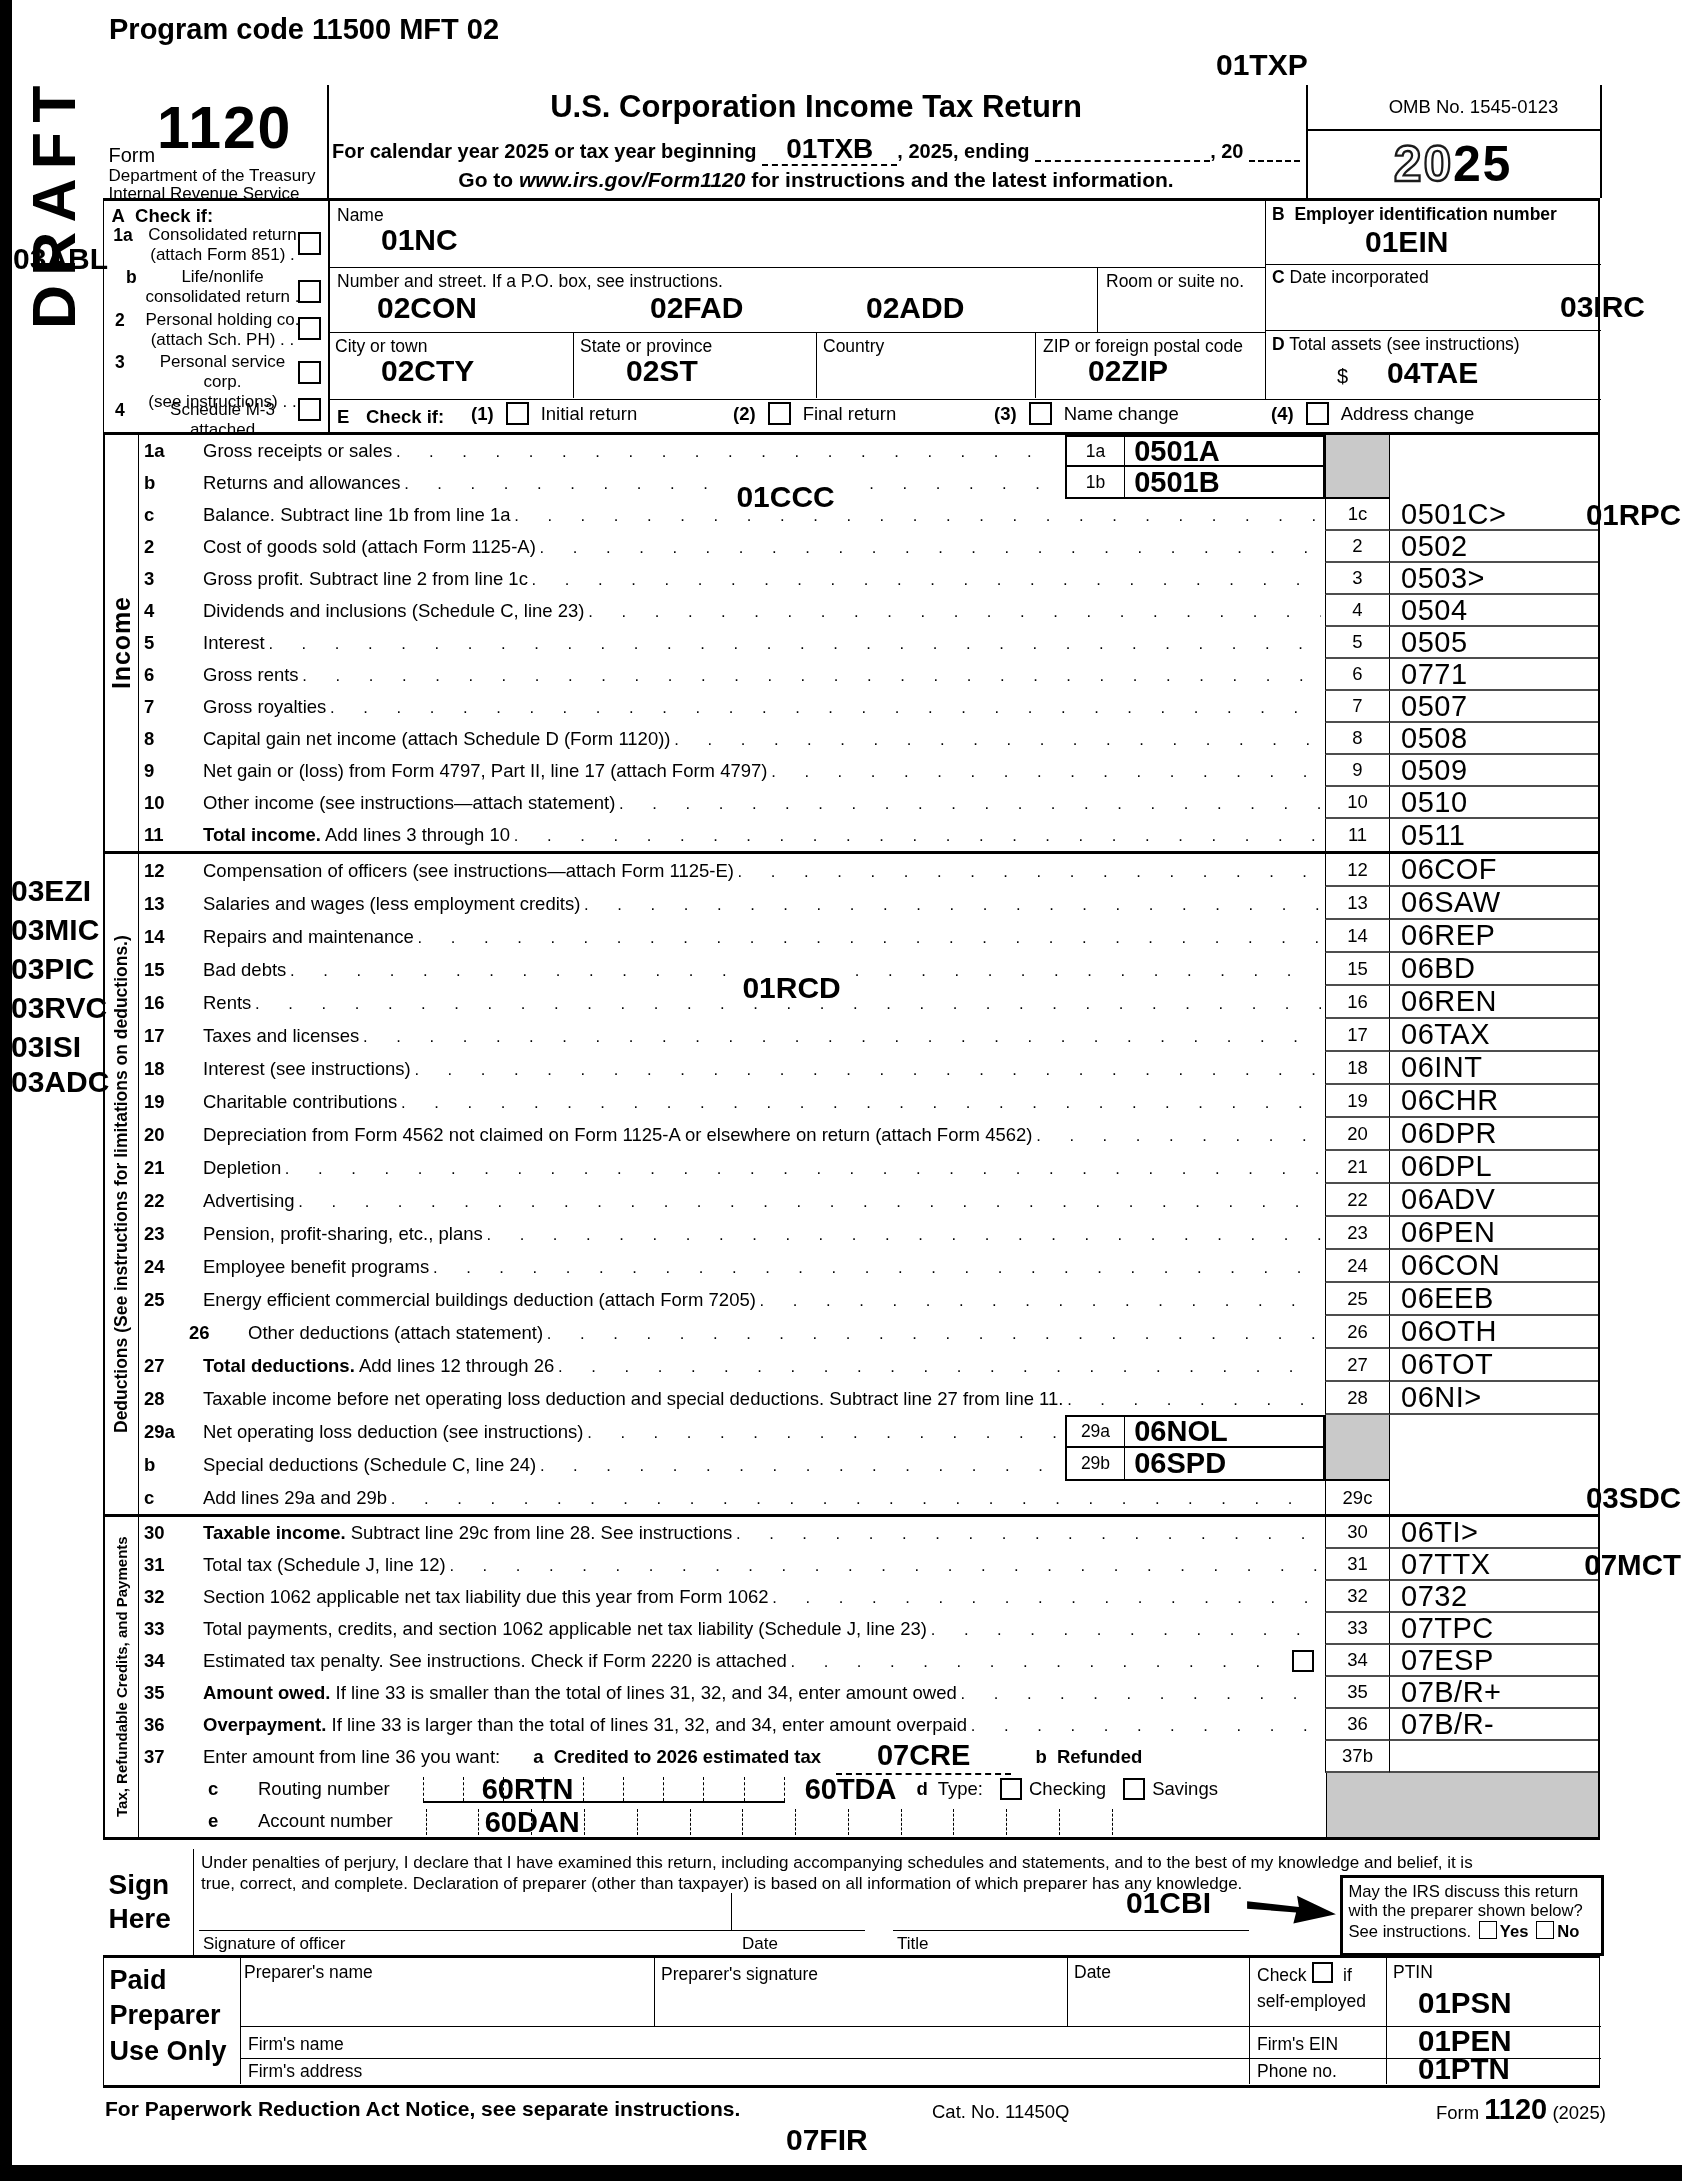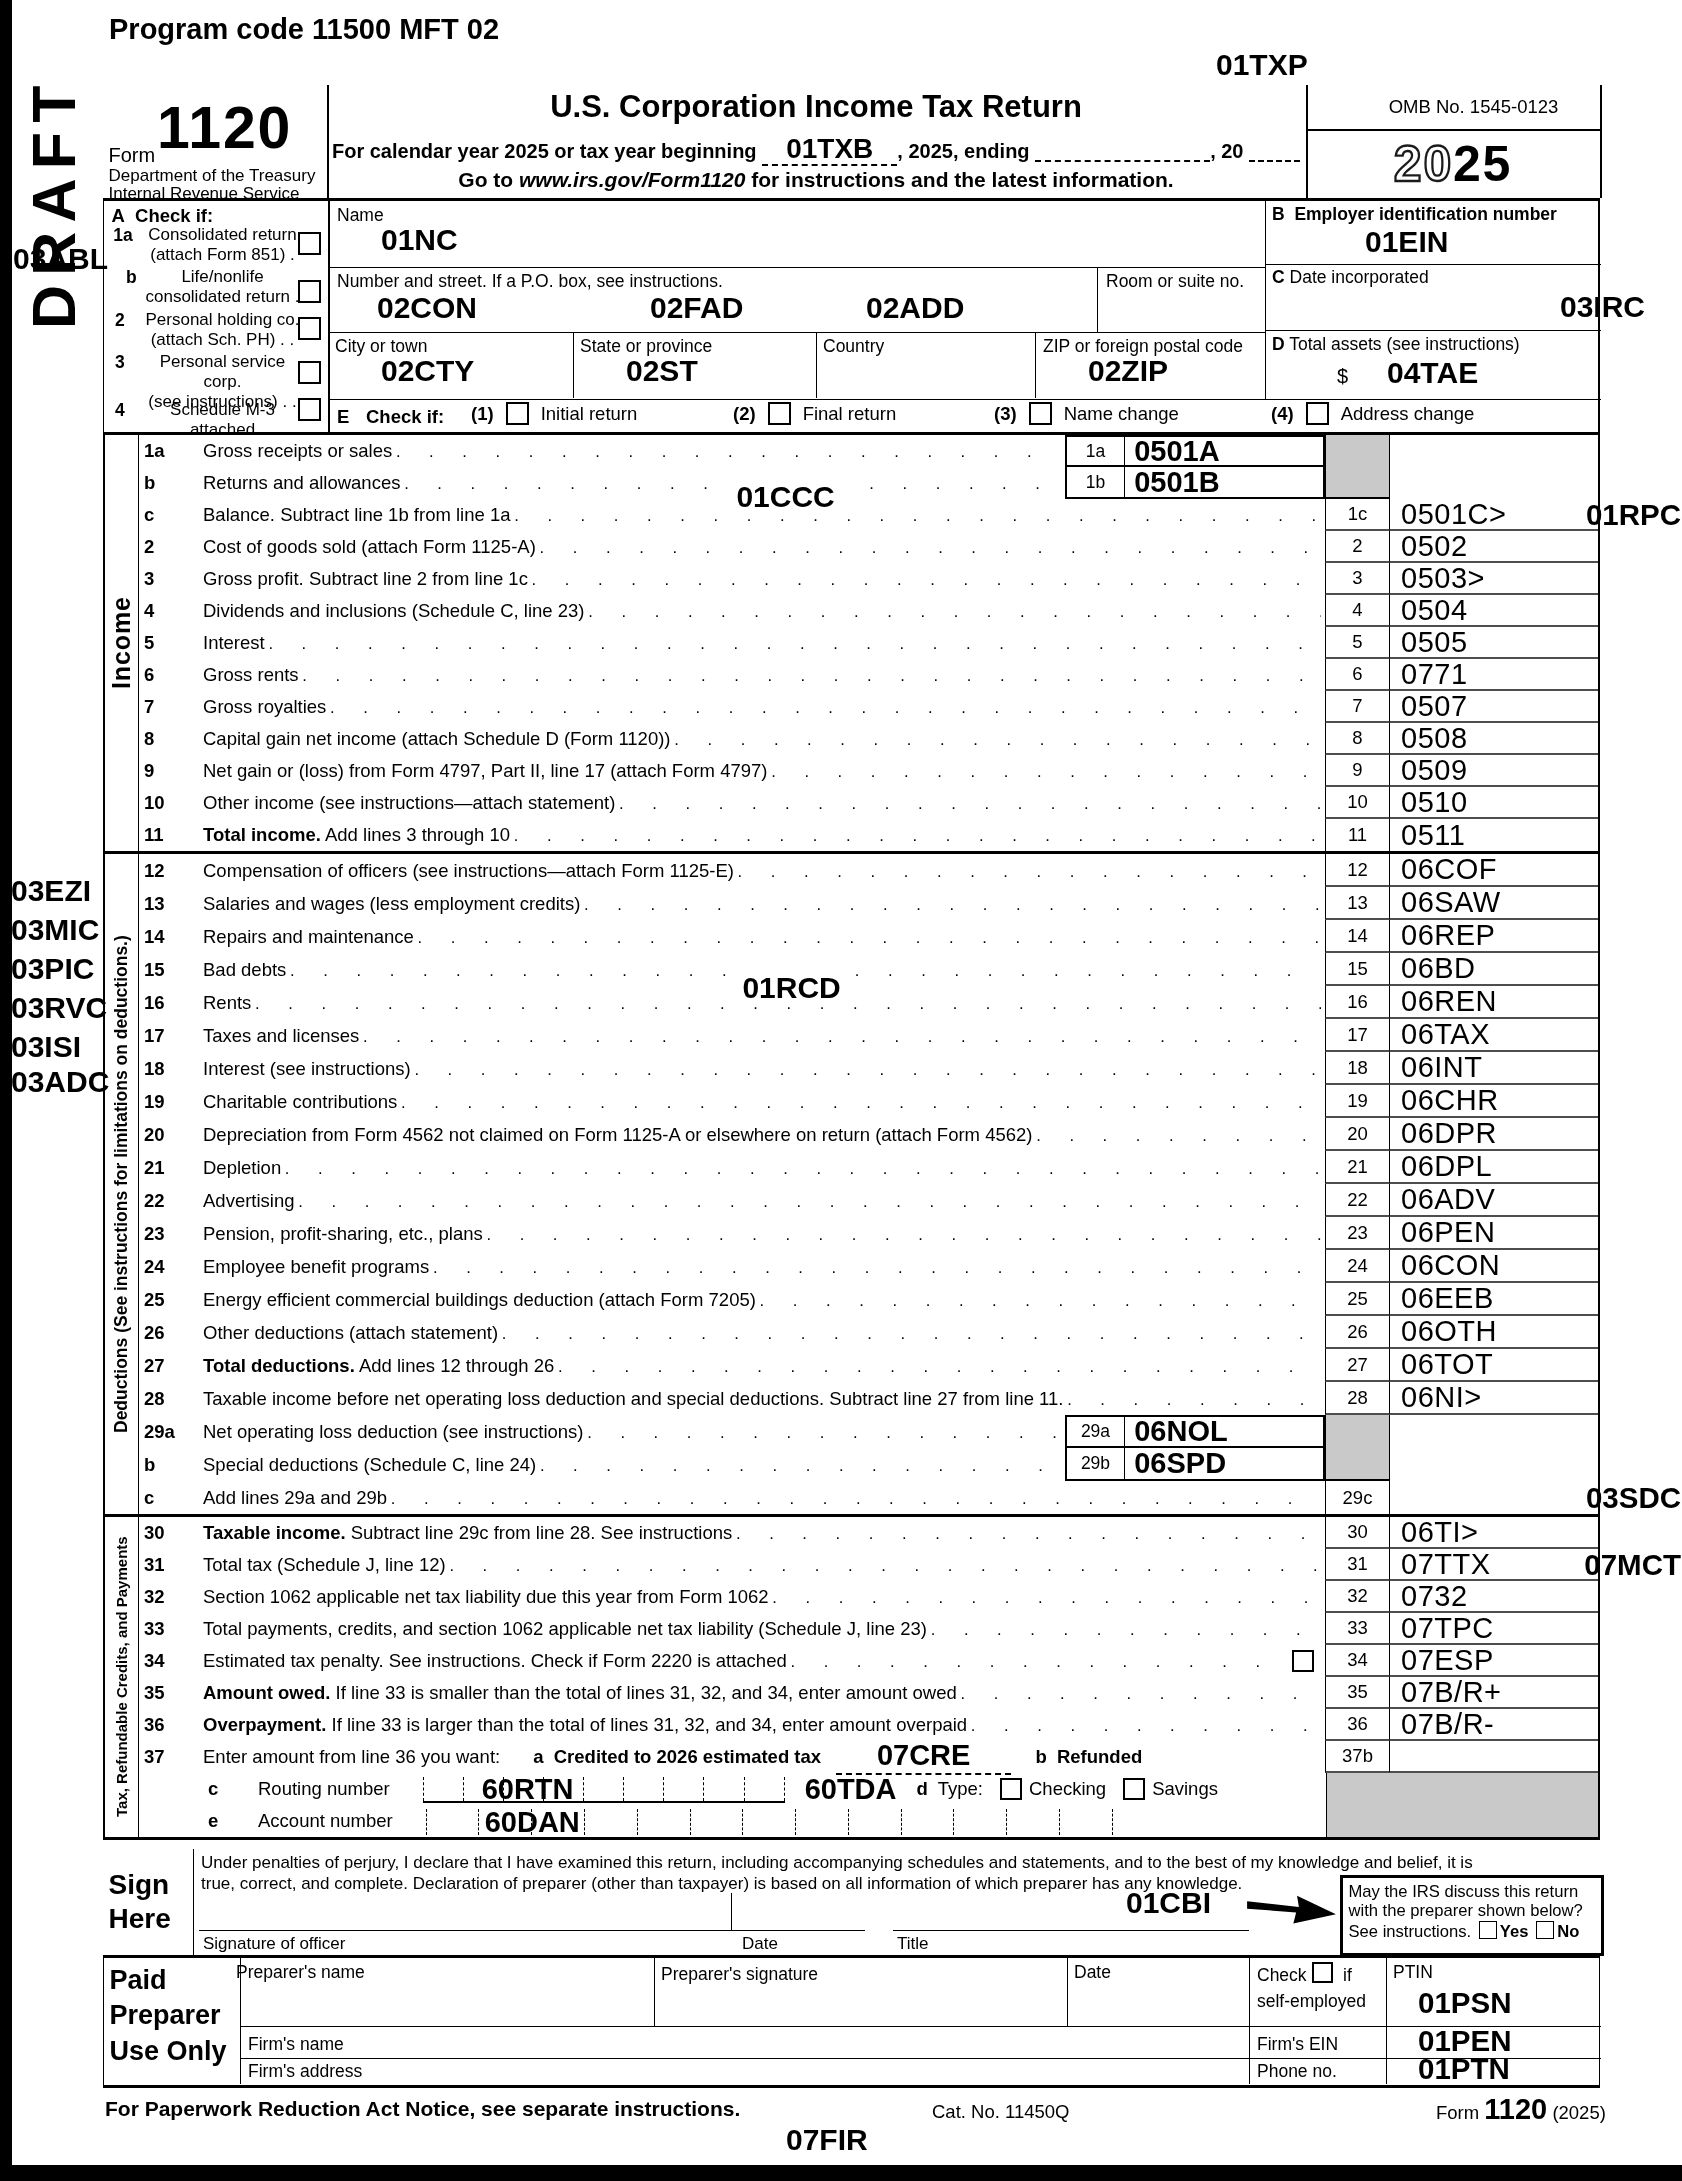--- a/index.html
+++ b/index.html
@@ -511,21 +511,21 @@
         </div>
         <div class="lt-row" style="height: 33px;">
           <span class="rnum">25</span>
           <span class="rlbl">Energy efficient commercial buildings deduction (attach Form 7205)</span>
           <span class="leader">. . . . . . . . . . . . . . . . . . . . . . . . . . . . . . . . . . . . . . . . . . . . . . . . . . . . . . . . . . . . . . . . . . . . . . . . . . . . . . . . . . . . . . . . . . </span>
           <div class="ncol">25</div>
           <div class="acol">
             <span class="aval">06EEB</span>
           </div>
         </div>
-        <div class="lt-row" style="height: 33px;">
+        <div class="lt-row" style="height: 33px; padding-left: 45px;">
           <span class="rnum">26</span>
           <span class="rlbl">Other deductions (attach statement)</span>
           <span class="leader">. . . . . . . . . . . . . . . . . . . . . . . . . . . . . . . . . . . . . . . . . . . . . . . . . . . . . . . . . . . . . . . . . . . . . . . . . . . . . . . . . . . . . . . . . . </span>
           <div class="ncol">26</div>
           <div class="acol">
             <span class="aval">06OTH</span>
           </div>
         </div>
         <div class="lt-row" style="height: 33px;">
           <span class="rnum">27</span>
@@ -738,21 +738,21 @@
 
   <div class="prep">
     <div class="prep-lab" style="top:7.4px;">Paid</div>
     <div class="prep-lab" style="top:42px;">Preparer</div>
     <div class="prep-lab" style="top:78px;">Use Only</div>
     <div class="vl" style="left:136px;top:0;height:126px;"></div>
     <div class="vl" style="left:550px;top:0;height:68px;"></div>
     <div class="vl" style="left:963px;top:0;height:68px;"></div>
     <div class="vl" style="left:1145px;top:0;height:126px;"></div>
     <div class="vl" style="left:1282px;top:0;height:126px;"></div>
-    <div class="p-lab" style="left:132px;top:3.7px;">Preparer's name</div>
+    <div class="p-lab" style="left:140px;top:3.7px;">Preparer's name</div>
     <div class="p-lab" style="left:557px;top:6px;">Preparer's signature</div>
     <div class="p-lab" style="left:970px;top:3.7px;">Date</div>
     <div class="p-lab" style="left:1153px;top:7.4px;">Check</div>
     <span class="checkbox" style="position:absolute;left:1208px;top:3.7px;width:21px;height:21px;"></span>
     <div class="p-lab" style="left:1239px;top:7.4px;">if</div>
     <div class="p-lab" style="left:1153px;top:33px;">self-employed</div>
     <div class="p-lab" style="left:1289px;top:3.7px;">PTIN</div>
     <div class="p-val" style="left:1314px;top:28px;">01PSN</div>
     <div class="hl" style="left:136px;top:68px;width:1361px;"></div>
     <div class="p-lab" style="left:144px;top:76px;">Firm's name</div>

